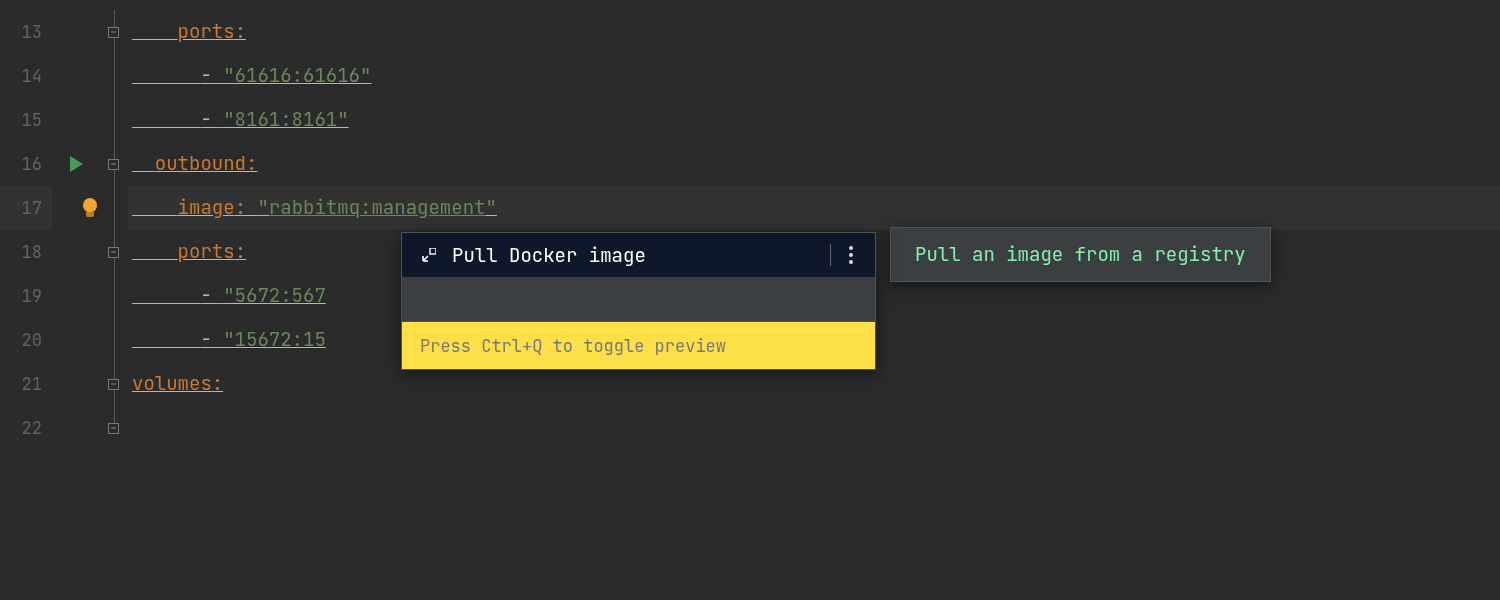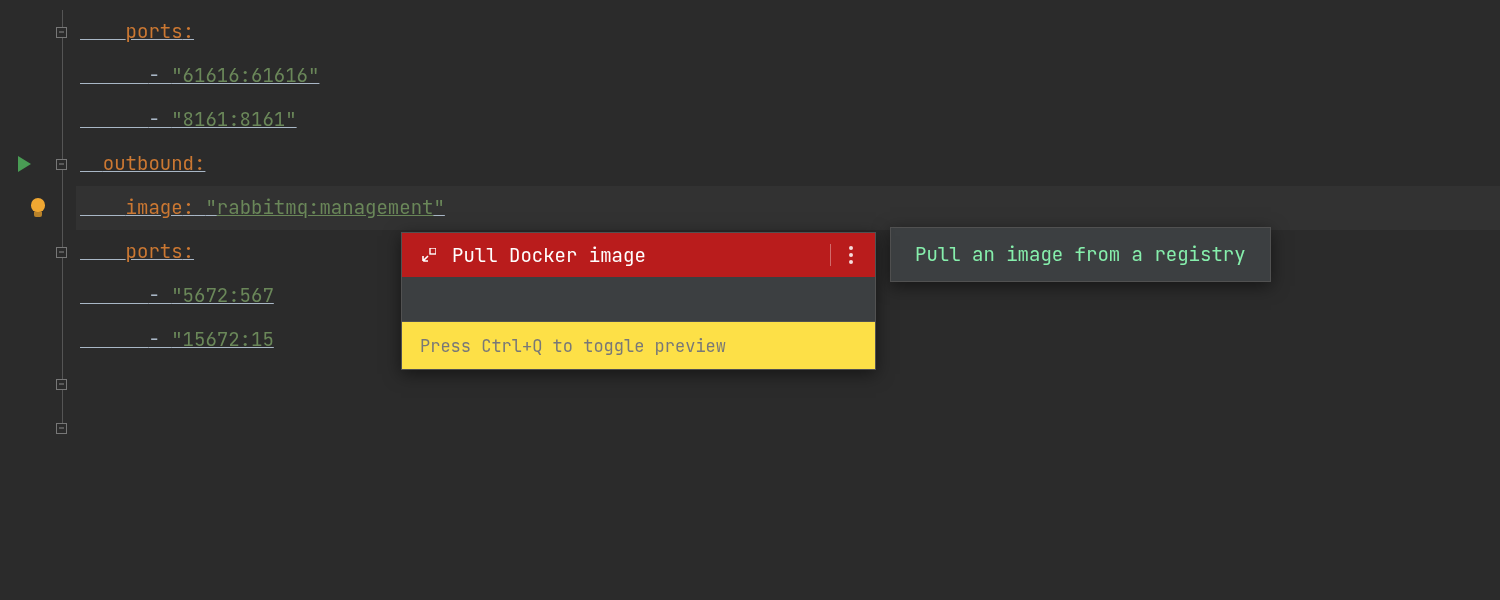--- a/index.html
+++ b/index.html
@@ -143,21 +143,21 @@
       height: 44px;
       display: flex;
       align-items: center;
       padding: 0 18px;
       font-size: 19px;
       color: #bbbbbb;
       gap: 14px;
       position: relative;
     }
     .popup-item.selected {
-      background: #b91c1c;
+      background: #0f172a;
       color: #ffffff;
     }
     .popup-item-text { flex: 1; }
     .popup-item-icon {
       width: 18px;
       height: 18px;
       display: flex;
       align-items: center;
       justify-content: center;
     }
@@ -216,20 +216,32 @@
       z-index: 0;
     }
   </style>
 </head>
 <body>
 
 <div class="highlighted-row"></div>
 
 <div class="editor">
 
+  <div class="gutter">
+    <div class="gutter-line">13</div>
+    <div class="gutter-line">14</div>
+    <div class="gutter-line">15</div>
+    <div class="gutter-line">16</div>
+    <div class="gutter-line">17</div>
+    <div class="gutter-line">18</div>
+    <div class="gutter-line">19</div>
+    <div class="gutter-line">20</div>
+    <div class="gutter-line">21</div>
+    <div class="gutter-line">22</div>
+  </div>
 
   <div class="icon-gutter">
     <div class="icon-slot"></div>
     <div class="icon-slot"></div>
     <div class="icon-slot"></div>
     <div class="icon-slot">
       <div class="run-icon"></div>
     </div>
     <div class="icon-slot" style="justify-content:flex-end; padding-right:2px;">
       <div class="bulb-icon">
@@ -284,20 +296,21 @@
 
   <div class="code-area">
     <div class="code-line">    <span class="key">ports</span><span class="colon">:</span></div>
     <div class="code-line">      <span class="dash">- </span><span class="string">"61616:61616"</span></div>
     <div class="code-line">      <span class="dash">- </span><span class="string">"8161:8161"</span></div>
     <div class="code-line">  <span class="key">outbound</span><span class="colon">:</span></div>
     <div class="code-line">    <span class="key">image</span><span class="colon">:</span><span> </span><span class="string">"</span><span class="string underlined">rabbitmq:management</span><span class="string">"</span></div>
     <div class="code-line">    <span class="key">ports</span><span class="colon">:</span></div>
     <div class="code-line">      <span class="dash">- </span><span class="string">"5672:567</span></div>
     <div class="code-line">      <span class="dash">- </span><span class="string">"15672:15</span></div>
+    <div class="code-line"><span class="key">volumes</span><span class="colon">:</span></div>
   </div>
 </div>
 
 <div class="popup">
   <div class="popup-item selected">
     <span class="popup-item-icon">
       <span class="expand-arrow">
         <svg width="14" height="14" viewBox="0 0 14 14">
           <rect x="8" y="0" width="6" height="6" fill="none" stroke="#fff" stroke-width="1.4"></rect>
           <path d="M 6 8 L 1 13 M 1 13 L 1 8 M 1 13 L 6 13" fill="none" stroke="#fff" stroke-width="1.6"></path>

